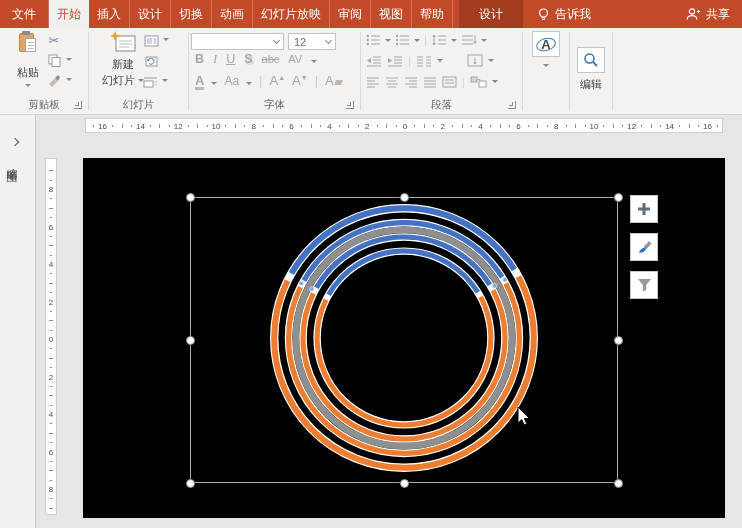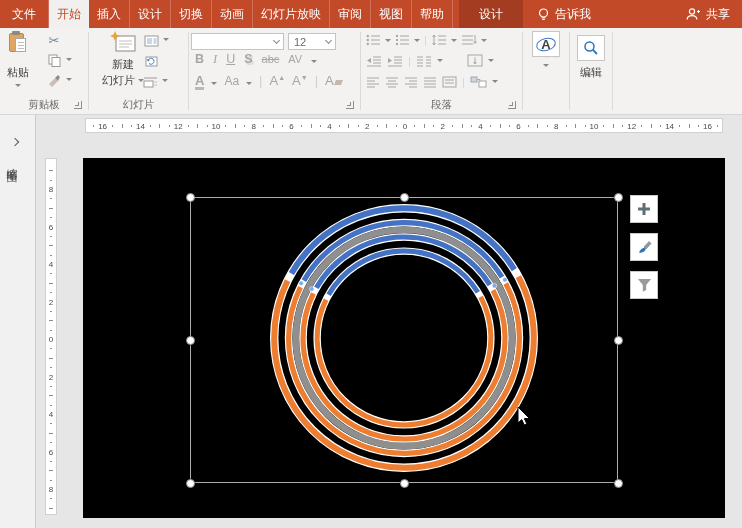--- a/index.html
+++ b/index.html
@@ -92,21 +92,21 @@
           <path d="M2.2 12.5 Q2.2 8.6 7 8.6 Q11.8 8.6 11.8 12.5" fill="none" stroke="#fff" stroke-width="1.2"></path>
           <path d="M12 4.5 h3 M13.5 3 v3" stroke="#fff" stroke-width="1.1"></path>
         </svg>
       <span>共享</span>
     </div>
   </div>
 
   <div id="ribbon">
 
     <div class="grp" style="left:0;width:88px;">
-      <div class="bigbtn" style="left:0;top:3px;width:36px;height:62px;">
+      <div class="bigbtn" style="left:10px;top:3px;width:36px;height:62px;">
         <div style="position:relative;width:18px;height:26px;margin-top:2px;">
           <div class="clip-body"></div>
             <div class="clip-top"></div>
             <div class="clip-page"></div>
         </div>
         <span class="gtxt" style="margin-top:6px;">粘贴</span>
         <span class="dda" style="margin-top:4px;"></span>
       </div>
       <div class="smallico" style="left:46px;top:5px;color:#6E84A3;font-size:13px;">
           <span>✂</span>
@@ -195,20 +195,21 @@
         <span style="font-weight:bold;border-bottom:3px solid #B9B9B9;line-height:12px;">A</span>
         <span class="dda"></span>
         <span style="font-size:12px;">Aa</span>
         <span class="dda"></span>
         <span style="color:#D0CECC;">|</span>
         <span><span>A</span><span style="font-size:7px;vertical-align:super;">▲</span></span>
         <span><span>A</span><span style="font-size:7px;vertical-align:super;">▼</span></span>
         <span style="color:#D0CECC;">|</span>
         <span><span>A</span><span style="display:inline-block;width:7px;height:5px;background:#C4B7AE;transform:skewX(-20deg);margin-left:1px;"></span></span>
       </div>
+      <div class="glabel">字体</div>
       <div class="launcher"></div>
     </div>
     <div class="gdiv" style="left:360px;"></div>
 
     <div class="grp" style="left:361px;width:161px;">
       <div style="position:absolute;left:5px;top:6px;display:flex;align-items:center;gap:4px;">
         <svg width="15" height="12">
             <g stroke="#A6A6A6">
               <line x1="5" y1="2" x2="14" y2="2"></line>
               <line x1="5" y1="6" x2="14" y2="6"></line>
@@ -351,21 +352,21 @@
           <span style="font-size:13px;font-weight:bold;color:#444;">A</span>
           <span class="a-ellipse"></span>
         </div>
         <span class="gtxt" style="margin-top:17px;">绘图</span>
         <span class="dda" style="margin-top:4px;"></span>
       </div>
     </div>
     <div class="gdiv" style="left:569px;"></div>
 
     <div class="grp" style="left:570px;width:42px;">
-      <div class="bigbtn" style="left:0;top:4px;width:42px;height:62px;gap:41px;">
+      <div class="bigbtn" style="left:0;top:16px;width:42px;height:62px;gap:41px;">
         <div class="ebox" style="left:7px;top:3px;">
           <svg width="16" height="16">
               <circle cx="6.5" cy="6.5" r="4.5" fill="none" stroke="#2E75B6" stroke-width="1.5"></circle>
               <line x1="10" y1="10" x2="14" y2="14" stroke="#2E75B6" stroke-width="1.8"></line>
             </svg>
         </div>
         <span class="gtxt" style="margin-top:33px;">编辑</span>
         <span class="dda" style="margin-top:4px;"></span>
       </div>
     </div>

